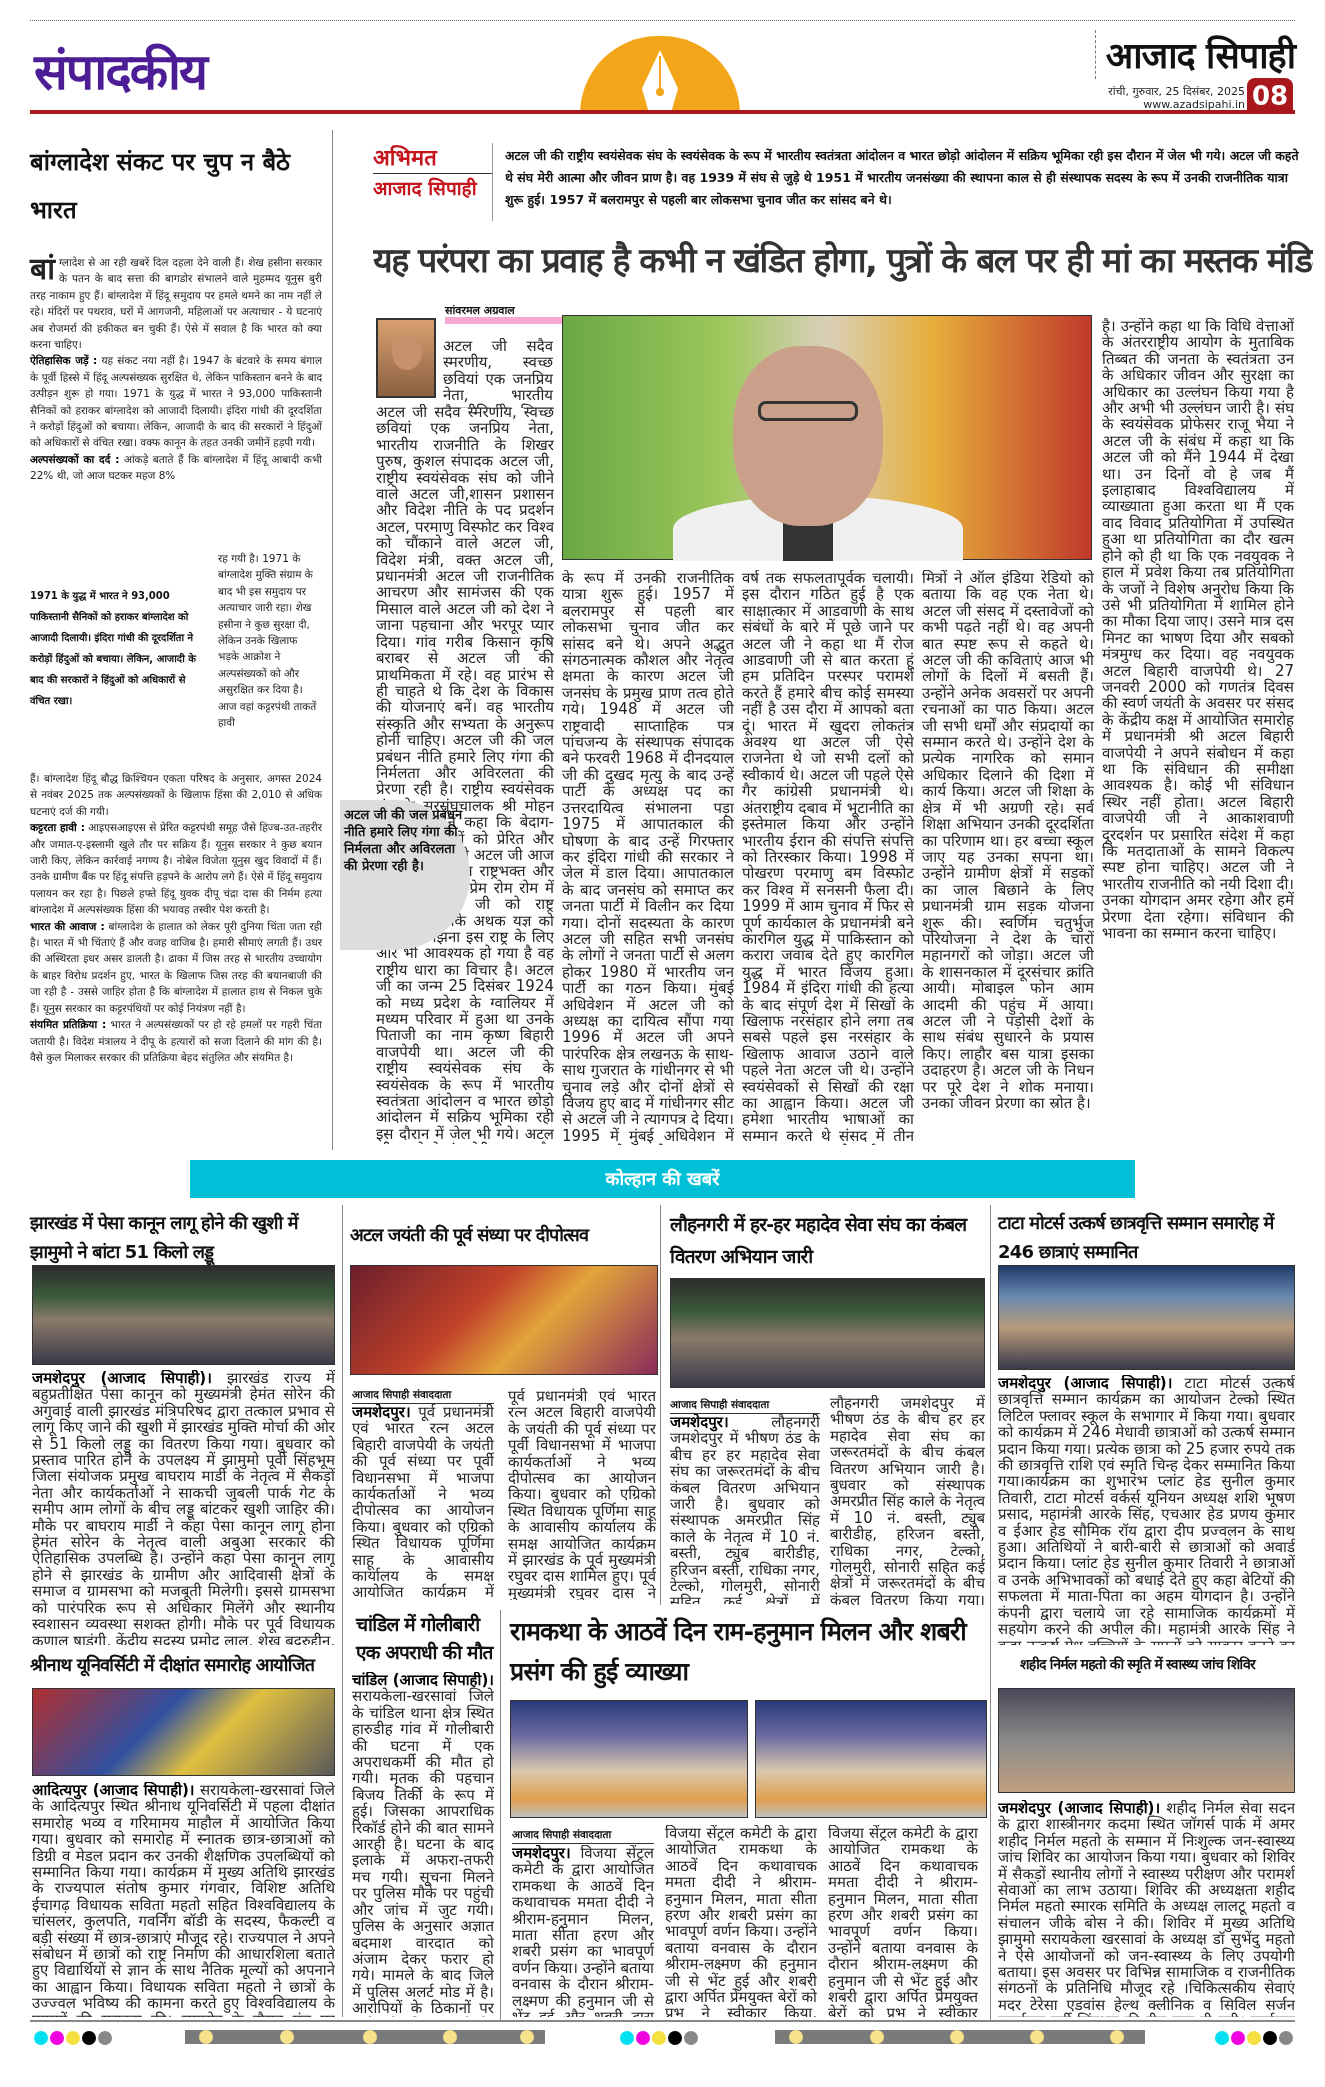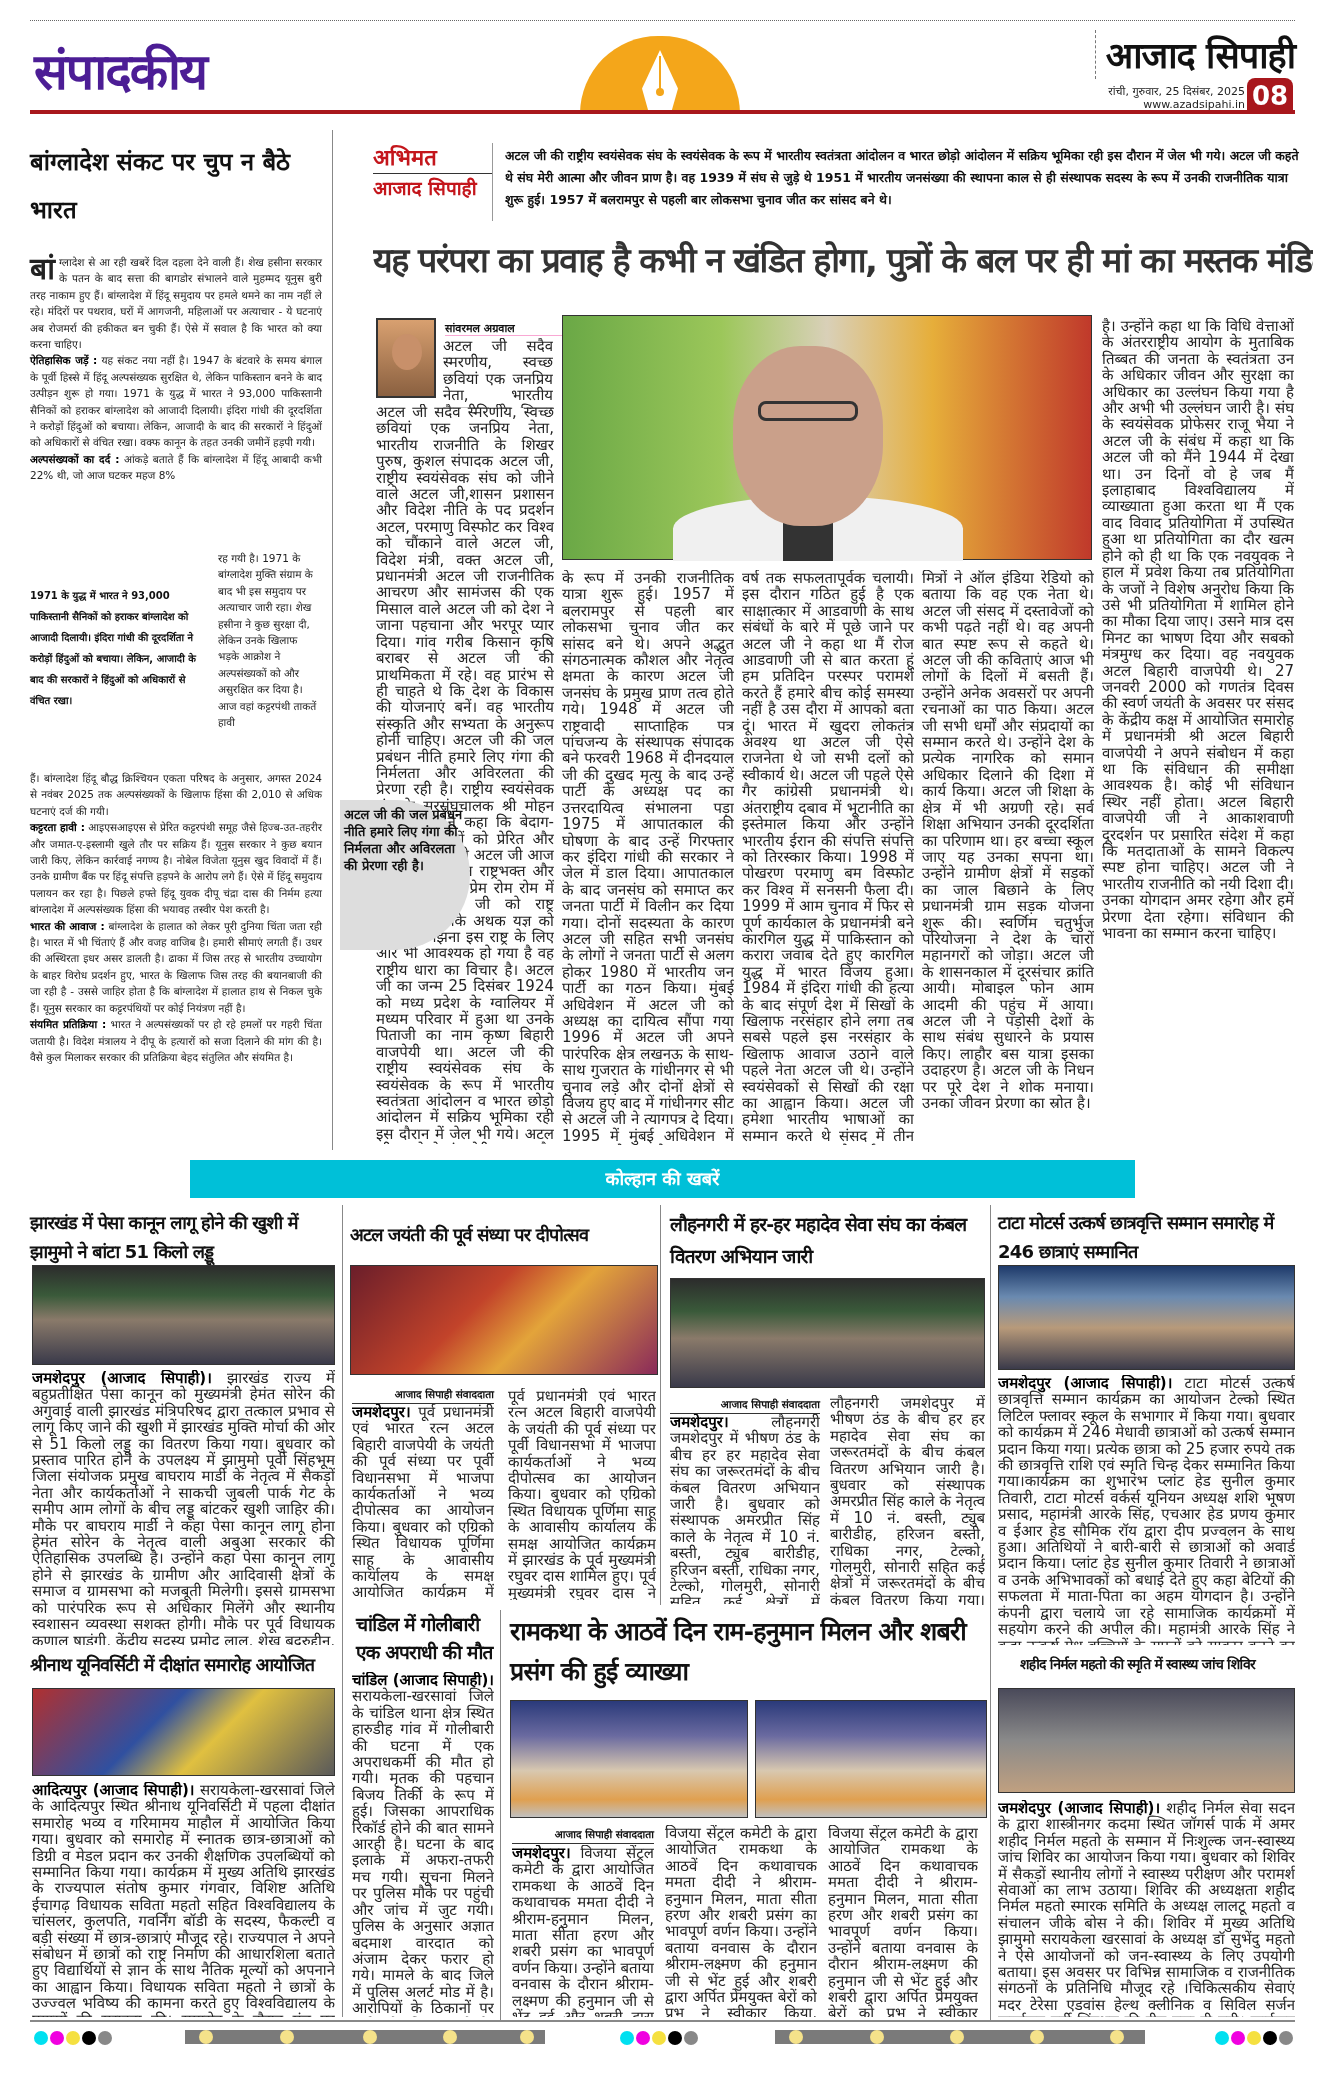--- a/index.html
+++ b/index.html
@@ -28,41 +28,41 @@
 .b{font-weight:bold;color:#000}
 .vsep{position:absolute;width:1px;background:#888}
 
 .abhimat{left:373px;top:143px;width:120px;height:78px;border-right:1px solid #999;}
 .abhimat .a1{font-size:22px;font-weight:bold;color:#c4161c;line-height:30px}
 .abhimat .a2{font-size:19px;font-weight:bold;color:#c4161c;line-height:28px;border-top:1px solid #333}
 .intro{left:505px;top:145px;width:800px;font-size:12.5px;line-height:22px;color:#111;font-weight:bold}
 .bighead{left:373px;top:230px;width:940px;font-size:34px;font-weight:bold;color:#333;letter-spacing:-1.5px;line-height:60px;white-space:nowrap;overflow:hidden}
 .author-photo{left:376px;top:318px;width:60px;height:80px;background:linear-gradient(#d8a070,#8a6040);border:2px solid #333}
 .author-photo::before{content:"";position:absolute;left:14px;top:14px;width:30px;height:36px;border-radius:50%;background:#c8906a}
-.author-name{left:445px;top:320px;width:120px;font-size:11px;font-weight:bold;border-bottom:1px solid #f9a8d4}
+.author-name{left:445px;top:302px;width:120px;font-size:11px;font-weight:bold;border-bottom:7px solid #f9a8d4}
 .col{position:absolute;font-size:15px;line-height:16.4px;color:#222;text-align:justify;overflow:hidden}
 .mainphoto{left:562px;top:315px;width:530px;height:245px;border:1px solid #333;background:linear-gradient(90deg,#6aa846 0%,#9cc75a 30%,#d9d0b8 50%,#e6ae3a 70%,#c0392b 100%)}
 .mainphoto .face{position:absolute;left:170px;top:30px;width:150px;height:180px;border-radius:45%;background:#caa08a}
 .mainphoto .glass{position:absolute;left:195px;top:85px;width:100px;height:20px;border:3px solid #333;border-radius:8px}
 .mainphoto .coat{position:absolute;left:110px;top:180px;width:290px;height:65px;background:#f0f0f0;border-radius:50% 50% 0 0}
 .mainphoto .scarf{position:absolute;left:220px;top:180px;width:50px;height:65px;background:#333}
 .quote{left:340px;top:800px;width:130px;height:150px;background:#ddd;border-radius:0 80px 80px 0}
 .quote div{padding:6px 4px;font-size:13px;font-weight:bold;line-height:17px;color:#111}
 
 .banner{left:190px;top:1160px;width:945px;height:38px;background:#00c0d8;text-align:center;color:#fff;font-size:18px;font-weight:bold;line-height:38px}
 .dot2{position:absolute;left:30px;right:30px;top:1178px;border-top:1px dotted #666;z-index:-1}
 .nh{position:absolute;font-weight:bold;color:#111;line-height:29px;letter-spacing:-0.8px}
 .photo{position:absolute;border:1px solid #333;overflow:hidden}
 .ph-crowd{background:linear-gradient(180deg,#2c2c2c 0%,#3a5a3a 30%,#8a7a6a 55%,#3a3a4a 100%)}
 .ph-red{background:linear-gradient(135deg,#6b1e2a 0%,#c2432a 40%,#e3a43a 60%,#8a2a5a 100%)}
 .ph-blue{background:linear-gradient(180deg,#1e3a6a 0%,#6a8ab0 30%,#b89a7a 60%,#3a3a4a 100%)}
 .ph-stage{background:linear-gradient(180deg,#2a3a7a 0%,#6a6aa0 30%,#d8c8b0 60%,#e0a050 85%,#c0c0c0 100%)}
 .ph-grey{background:linear-gradient(180deg,#4a4a5a 0%,#8a8a8a 50%,#c0a080 100%)}
 .ph-multi{background:linear-gradient(135deg,#b03030 0%,#3050a0 40%,#e0c040 60%,#5a5a5a 100%)}
-.sub{position:absolute;font-size:10.5px;font-weight:bold;border-bottom:1px solid #333;text-align:right;line-height:18px}
+.sub{position:absolute;font-size:10.5px;font-weight:bold;border-bottom:1px solid #333;text-align:left;line-height:18px}
 .colorbar{position:absolute;top:2030px;height:16px}
 .cmyk span{display:inline-block;width:14px;height:14px;border-radius:50%;margin-right:2px}
 .greybar{position:absolute;top:2030px;height:14px;background:#7a7a7a}
 .greybar i{position:absolute;top:0;width:14px;height:14px;border-radius:50%;background:#f5e28a}
 .bottomrule{left:30px;right:30px;top:2020px;height:2px;background:#888}
 </style>
 </head>
 <body>
 
 <div class="dotline"></div>

